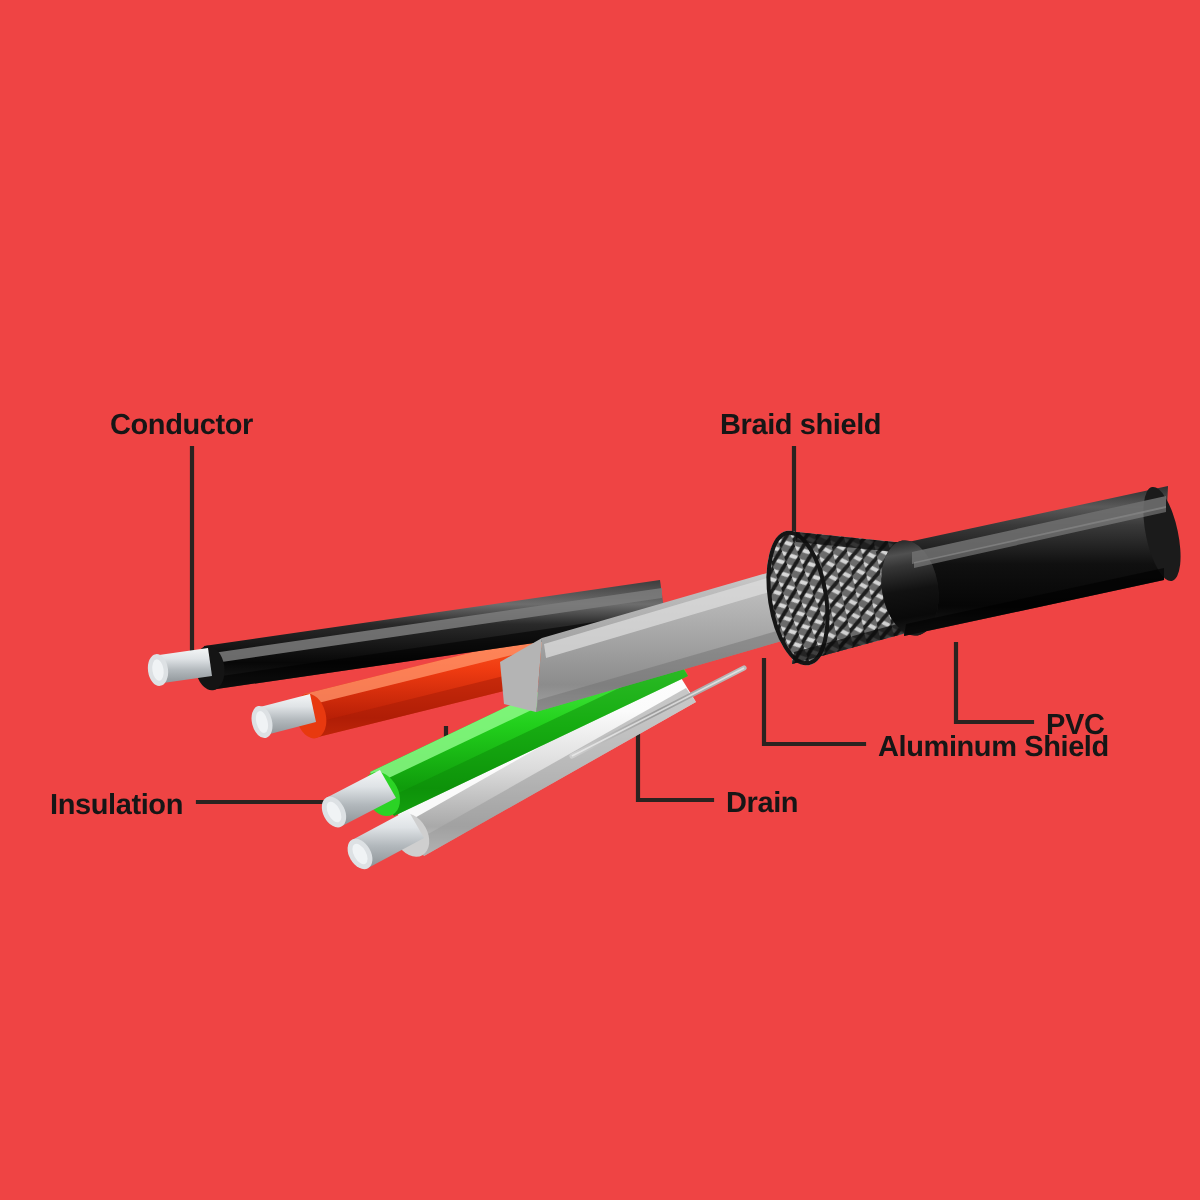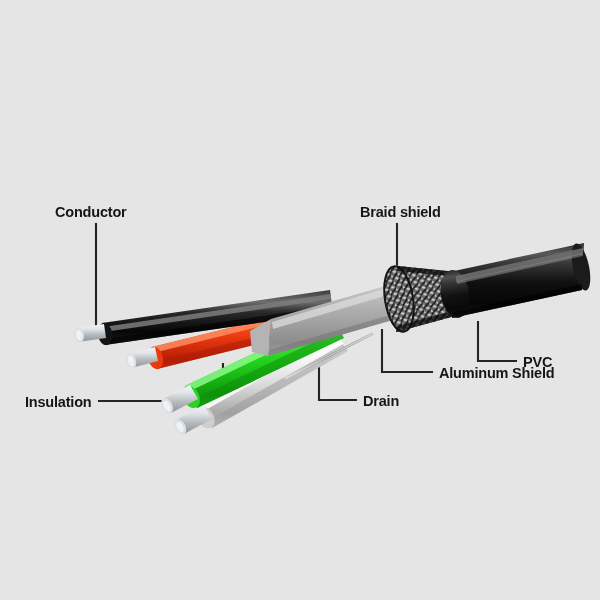--- a/index.html
+++ b/index.html
@@ -5,21 +5,21 @@
 <style>
   html, body {
     margin: 0;
     padding: 0;
     background: #ffffff;
   }
   #stage {
     position: relative;
     width: 600px;
     height: 600px;
-    background: #e5e5e5;
+    background: #ef4444;
     overflow: hidden;
     font-family: "Liberation Sans", sans-serif;
   }
   #diagram-svg {
     position: absolute;
     left: 0;
     top: 0;
     width: 600px;
     height: 600px;
   }

